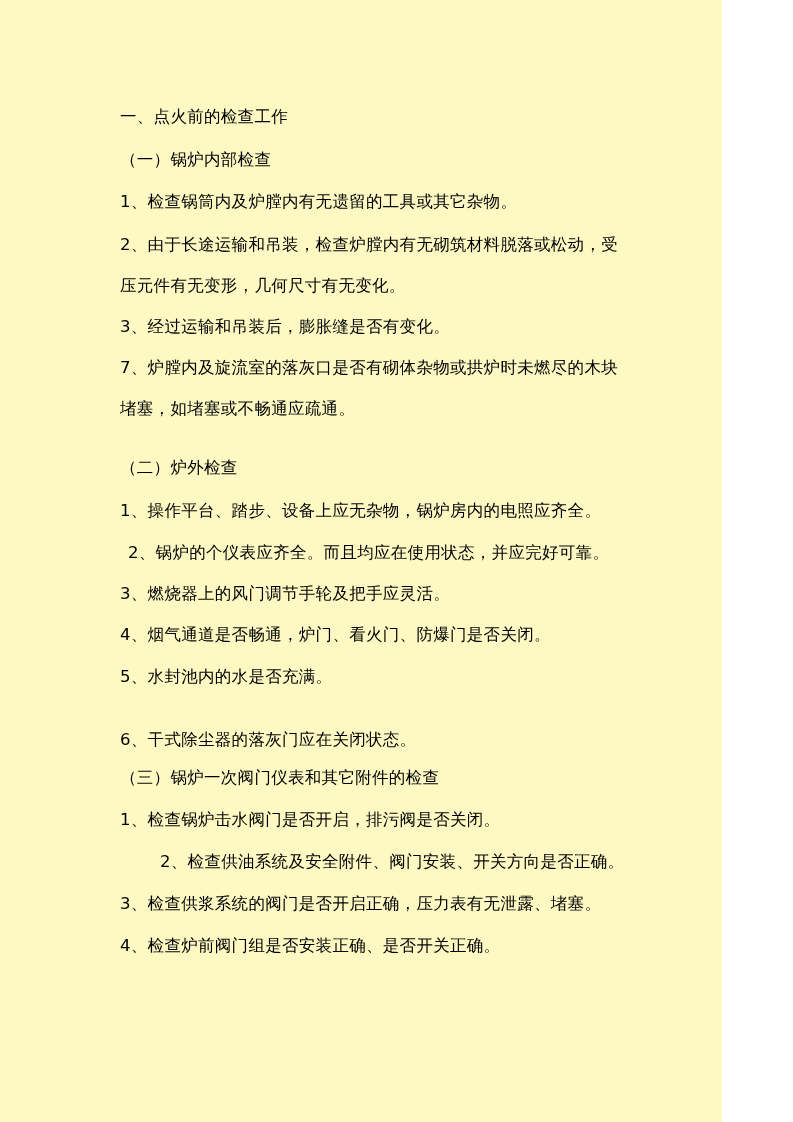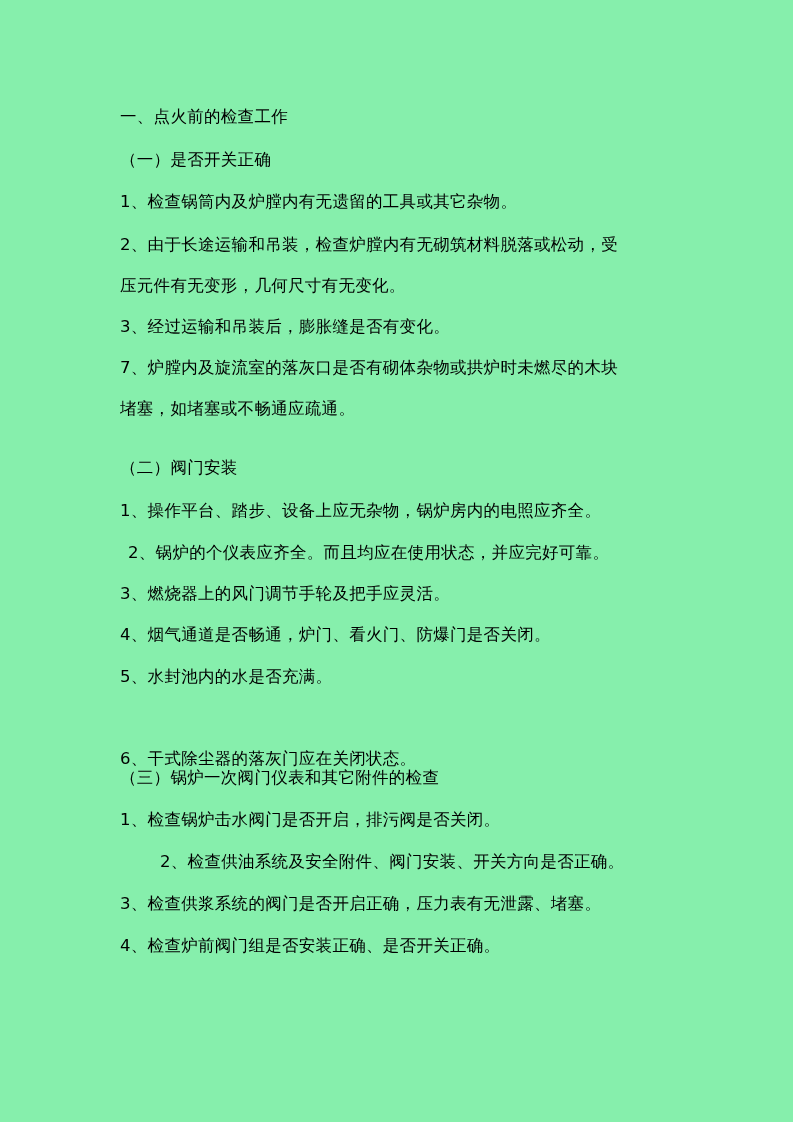--- a/index.html
+++ b/index.html
@@ -11,57 +11,57 @@
       width: 793px;
       height: 1122px;
       position: relative;
       overflow: hidden;
       font-family: "DejaVu Sans", "Liberation Sans", sans-serif;
       color: #000000;
     }
     .page {
       position: absolute;
       left: 0; top: 0;
-      width: 793px; height: 1122px;
-      background: #86efac;
+      width: 722px; height: 1122px;
+      background: #fef9c3;
     }
     .line {
       position: absolute;
       left: 120px;
       font-size: 16.5px;
       line-height: 22px;
       white-space: nowrap;
       letter-spacing: 0.3px;
     }
     .sub {
       left: 120px;
     }
   </style>
 </head>
 <body>
 
 <div class="page">
 
   <div class="line" style="top:106px;">一、点火前的检查工作</div>
 
-  <div class="line sub" style="top:149px;">（一）是否开关正确</div>
+  <div class="line sub" style="top:149px;">（一）锅炉内部检查</div>
   <div class="line" style="top:191px;">1、检查锅筒内及炉膛内有无遗留的工具或其它杂物。</div>
   <div class="line" style="top:234px;">2、由于长途运输和吊装，检查炉膛内有无砌筑材料脱落或松动，受</div>
   <div class="line" style="top:275px;">压元件有无变形，几何尺寸有无变化。</div>
   <div class="line" style="top:316px;">3、经过运输和吊装后，膨胀缝是否有变化。</div>
   <div class="line" style="top:357px;">7、炉膛内及旋流室的落灰口是否有砌体杂物或拱炉时未燃尽的木块</div>
   <div class="line" style="top:398px;">堵塞，如堵塞或不畅通应疏通。</div>
 
-  <div class="line sub" style="top:457px;">（二）阀门安装</div>
+  <div class="line sub" style="top:457px;">（二）炉外检查</div>
   <div class="line" style="top:500px;text-align:right;">1、操作平台、踏步、设备上应无杂物，锅炉房内的电照应齐全。</div>
   <div class="line" style="top:542px;margin-left:8px;">2、锅炉的个仪表应齐全。而且均应在使用状态，并应完好可靠。</div>
   <div class="line" style="top:583px;">3、燃烧器上的风门调节手轮及把手应灵活。</div>
   <div class="line" style="top:624px;">4、烟气通道是否畅通，炉门、看火门、防爆门是否关闭。</div>
   <div class="line" style="top:666px;">5、水封池内的水是否充满。</div>
-  <div class="line" style="top:748px;text-align:right;">6、干式除尘器的落灰门应在关闭状态。</div>
+  <div class="line" style="top:729px;text-align:right;">6、干式除尘器的落灰门应在关闭状态。</div>
 
   <div class="line sub" style="top:767px;">（三）锅炉一次阀门仪表和其它附件的检查</div>
   <div class="line" style="top:809px;">1、检查锅炉击水阀门是否开启，排污阀是否关闭。</div>
   <div class="line" style="top:851px;margin-left:40px;">2、检查供油系统及安全附件、阀门安装、开关方向是否正确。</div>
   <div class="line" style="top:893px;text-align:right;">3、检查供浆系统的阀门是否开启正确，压力表有无泄露、堵塞。</div>
   <div class="line" style="top:935px;">4、检查炉前阀门组是否安装正确、是否开关正确。</div>
 
 </div>
 
 </body></html>

